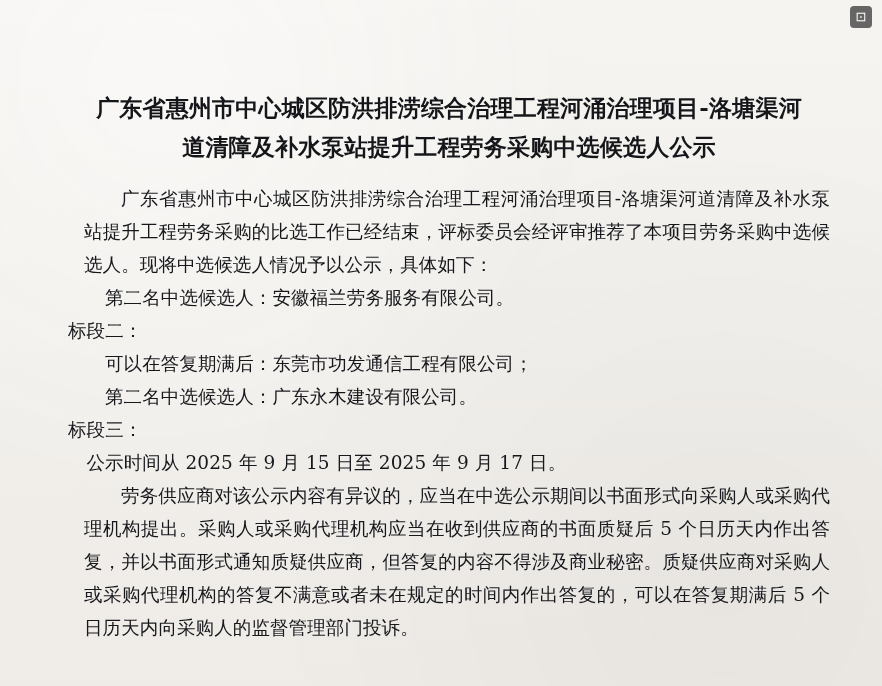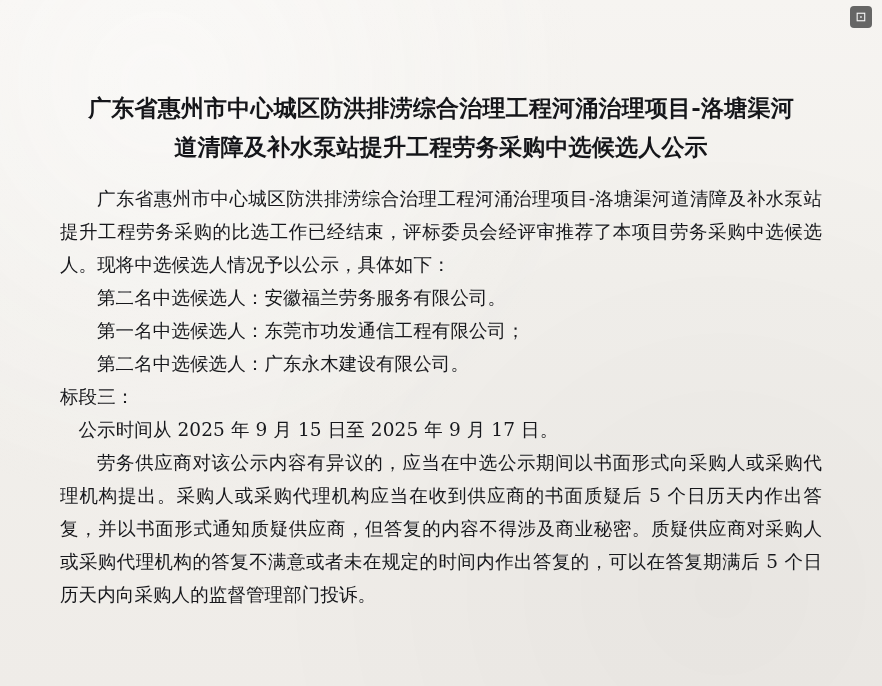--- a/index.html
+++ b/index.html
@@ -17,21 +17,21 @@
   .page {
     position: absolute;
     left: 0;
     top: 0;
     width: 882px;
     height: 686px;
     background: linear-gradient(180deg, #f6f4f1 0%, #f2f0ec 40%, #efece8 100%);
   }
   .page-inner {
     position: absolute;
-    left: 60px;
+    left: 68px;
     top: 0;
     width: 762px;
     height: 562px;
   }
   .corner-icon {
     position: absolute;
     right: 10px;
     top: 6px;
     width: 22px;
     height: 22px;
@@ -63,20 +63,21 @@
     line-height: 33px;
     color: #17181c;
     text-align: justify;
     letter-spacing: 0.1px;
   }
   p {
     margin: 0;
   }
   .indent2 {
     text-indent: 2em;
+    margin-left: 16px;
   }
   .indent0 {
     text-indent: 0;
   }
   .indent1 {
     text-indent: 1em;
   }
   .sub-item {
     text-indent: 2em;
   }
@@ -104,21 +105,22 @@
       <span>广东省惠州市中心城区防洪排涝综合治理工程河涌治理项目-洛塘渠河</span>
       <span class="line2">道清障及补水泵站提升工程劳务采购中选候选人公示</span>
     </h1>
 
     <div class="body-text">
 
       <p class="indent2">广东省惠州市中心城区防洪排涝综合治理工程河涌治理项目-洛塘渠河道清障及补水泵站提升工程劳务采购的比选工作已经结束，评标委员会经评审推荐了本项目劳务采购中选候选人。现将中选候选人情况予以公示，具体如下：</p>
 
       <p class="sub-item">第二名中选候选人：安徽福兰劳务服务有限公司。</p>
 
-      <p class="sub-item">第一名中选候选人：东莞市功发通信工程有限公司；</p>
+      <p class="indent0">标段二：</p>
+      <p class="sub-item">可以在答复期满后：东莞市功发通信工程有限公司；</p>
       <p class="sub-item">第二名中选候选人：广东永木建设有限公司。</p>
 
       <p class="indent0">标段三：</p>
 
       <p class="indent1">公示时间从 2025 年 9 月 15 日至 2025 年 9 月 17 日。</p>
 
       <p class="indent2">劳务供应商对该公示内容有异议的，应当在中选公示期间以书面形式向采购人或采购代理机构提出。采购人或采购代理机构应当在收到供应商的书面质疑后 5 个日历天内作出答复，并以书面形式通知质疑供应商，但答复的内容不得涉及商业秘密。质疑供应商对采购人或采购代理机构的答复不满意或者未在规定的时间内作出答复的，可以在答复期满后 5 个日历天内向采购人的监督管理部门投诉。</p>
 
     </div>
   </div>

